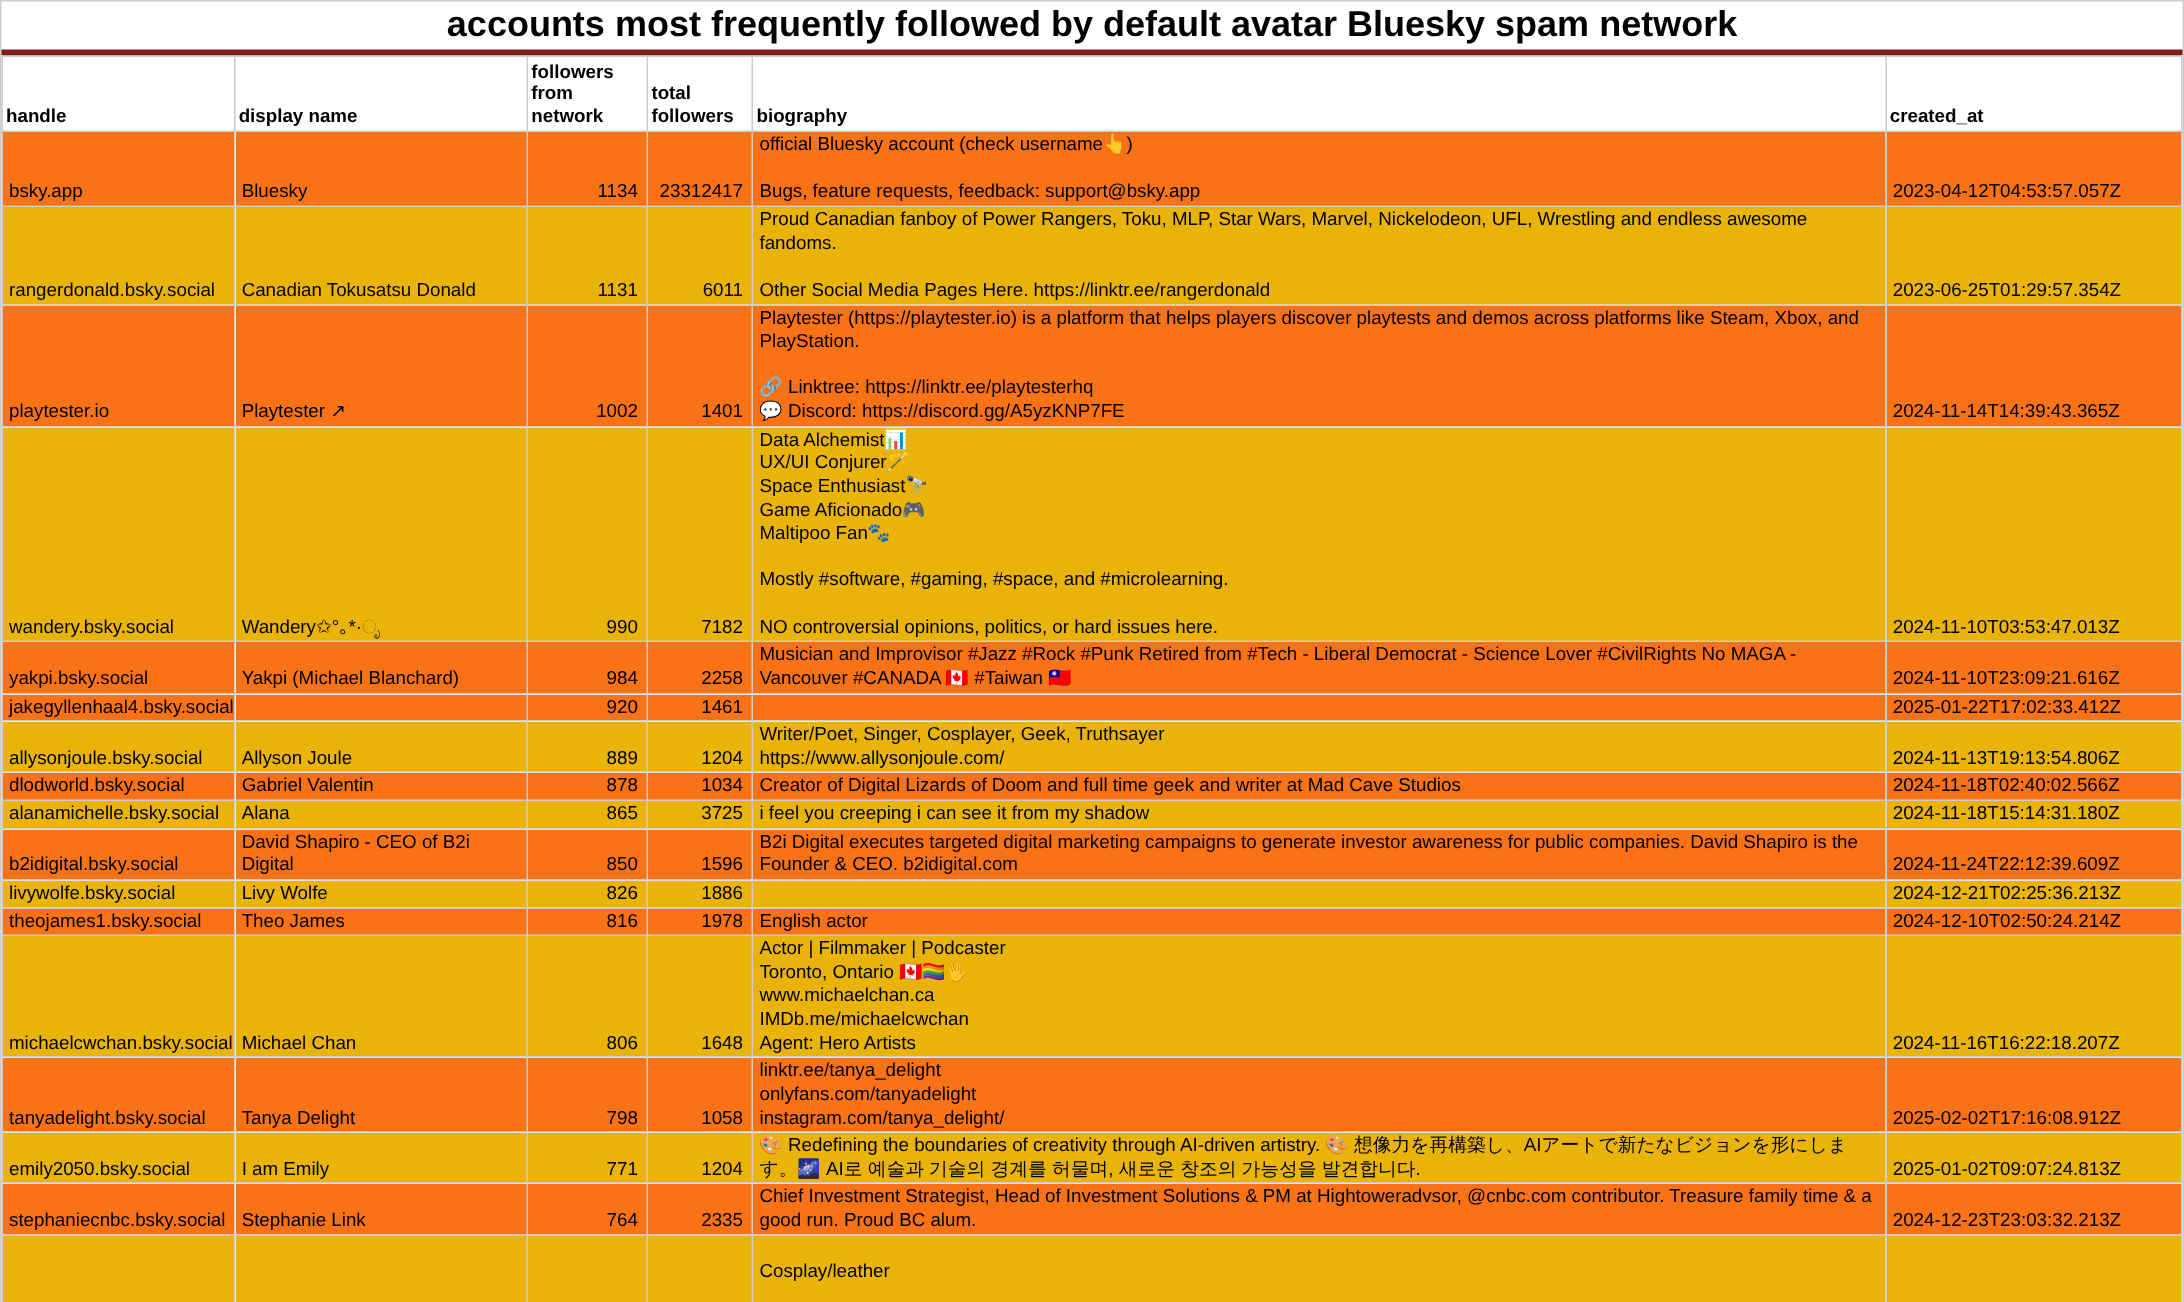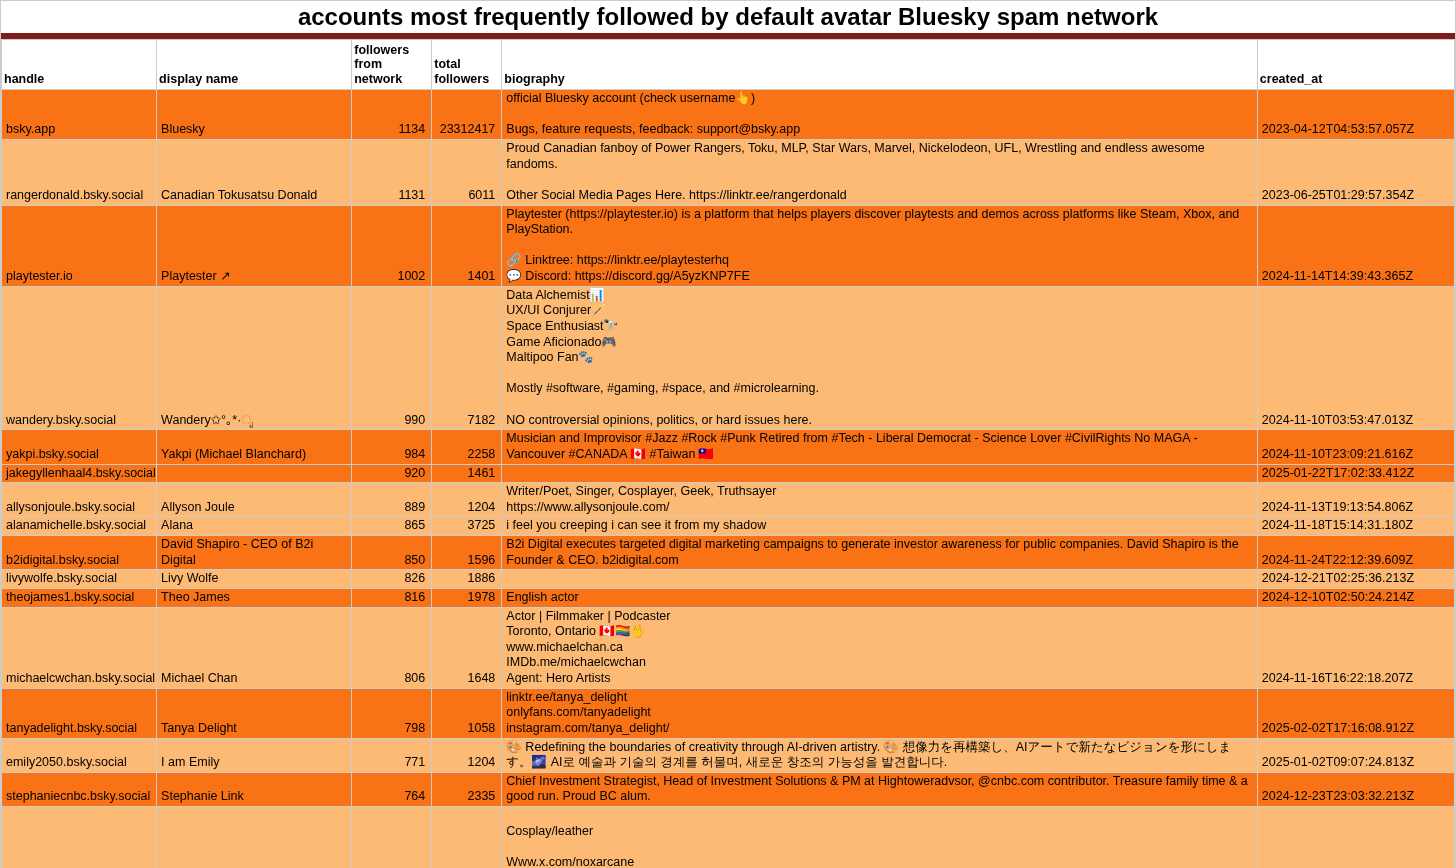--- a/index.html
+++ b/index.html
@@ -12,21 +12,21 @@
   }
   .sheet {
     border: 1px solid #ccc;
     width: 1456px;
   }
   .title-row {
     text-align: center;
     font-weight: bold;
     font-size: 24px;
     padding: 2px 6px;
-    border-bottom: 6px solid #7f1d1d;
+    border-bottom: 4px solid #7f1d1d;
   }
   table {
     width: 100%;
     border-collapse: collapse;
     table-layout: fixed;
   }
   th, td {
     border: 1px solid #ccc;
     padding: 1px 4px;
     vertical-align: bottom;
@@ -43,21 +43,21 @@
   td { font-size: 12.5px; line-height: 1.25; }
   col.c-handle  { width: 155px; }
   col.c-display { width: 195px; }
   col.c-fnet    { width: 80px; }
   col.c-ftot    { width: 70px; }
   col.c-bio     { width: 755px; }
   col.c-created { width: 197px; }
   td.num { text-align: right; padding-right: 6px; margin-top: 44px; }
   td.bio { white-space: pre-line; }
   tr.striped td { background: #f97316; }
-  tr:not(.striped) td { background: #fdba74; }
+  tr:not(.striped) td { background: #eab308; }
 </style>
 </head>
 <body>
 
 <div class="sheet">
   <div class="title-row">accounts most frequently followed by default avatar Bluesky spam network</div>
   <table>
     <colgroup>
       <col class="c-handle">
         <col class="c-display">
@@ -144,20 +144,28 @@
         </tr>
         <tr>
           <td>allysonjoule.bsky.social</td>
           <td>Allyson Joule</td>
           <td class="num">889</td>
           <td class="num">1204</td>
           <td class="bio">Writer/Poet, Singer, Cosplayer, Geek, Truthsayer
 https://www.allysonjoule.com/</td>
           <td>2024-11-13T19:13:54.806Z</td>
         </tr>
+        <tr class="striped">
+          <td>dlodworld.bsky.social</td>
+          <td>Gabriel Valentin</td>
+          <td class="num">878</td>
+          <td class="num">1034</td>
+          <td class="bio">Creator of Digital Lizards of Doom and full time geek and writer at Mad Cave Studios</td>
+          <td>2024-11-18T02:40:02.566Z</td>
+        </tr>
         <tr>
           <td>alanamichelle.bsky.social</td>
           <td>Alana</td>
           <td class="num">865</td>
           <td class="num">3725</td>
           <td class="bio">i feel you creeping i can see it from my shadow</td>
           <td>2024-11-18T15:14:31.180Z</td>
         </tr>
         <tr class="striped">
           <td>b2idigital.bsky.social</td>

